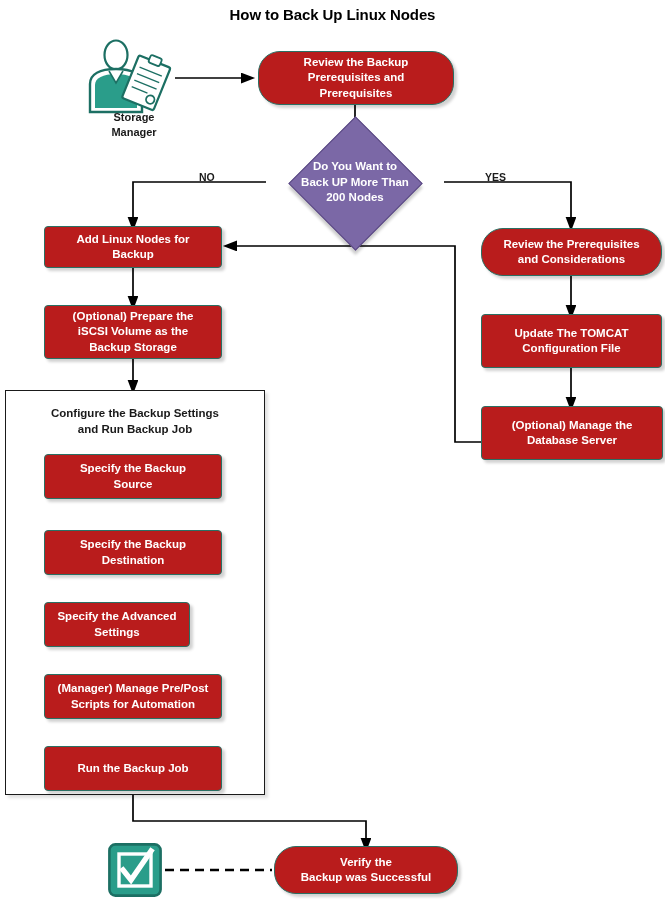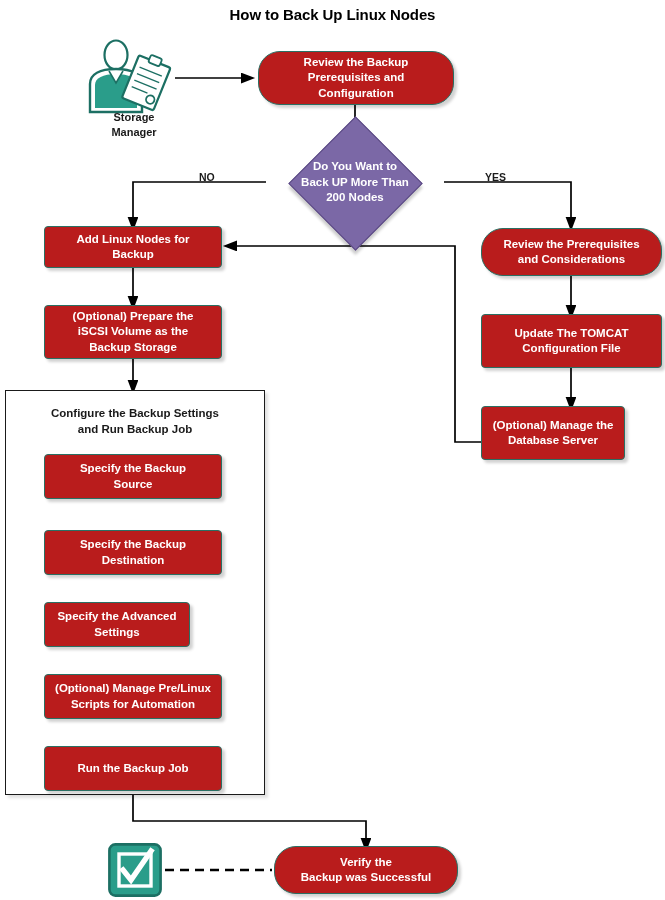--- a/index.html
+++ b/index.html
@@ -162,21 +162,21 @@
     <div class="actor-caption" style="top:72px;">
       <span>Storage</span><br>
       <span>Manager</span>
     </div>
   </div>
 
   <div class="node round" style="left:258px; top:51px; width:196px; height:54px;">
     <div>
       <span>Review the Backup</span><br>
       <span>Prerequisites and</span><br>
-      <span>Configuration</span>
+      <span>Prerequisites</span>
     </div>
   </div>
 
   <div class="diamond-wrap" style="left:292px; top:140px; width:126px; height:85px;">
     <div class="diamond-shape" style="width:93px; height:93px; left:16px; top:-4px;"></div>
     <div class="diamond-text" style="left:-22px; width:170px;">
       <div>
         <span>Do You Want to</span><br>
         <span>Back UP More Than</span><br>
         <span>200  Nodes</span>
@@ -223,21 +223,21 @@
 
   <div class="node rect" style="left:44px; top:602px; width:146px; height:45px;">
     <div>
       <span>Specify the Advanced</span><br>
       <span>Settings</span>
     </div>
   </div>
 
   <div class="node rect" style="left:44px; top:674px; width:178px; height:45px;">
     <div>
-      <span>(Optional) Manage Pre/Linux</span><br>
+      <span>(Manager) Manage Pre/Post</span><br>
       <span>Scripts for Automation</span>
     </div>
   </div>
 
   <div class="node rect" style="left:44px; top:746px; width:178px; height:45px;">
     <div>
       <span>Run the Backup Job</span>
     </div>
   </div>
 
@@ -248,21 +248,21 @@
     </div>
   </div>
 
   <div class="node rect" style="left:481px; top:314px; width:181px; height:54px;">
     <div>
       <span>Update The TOMCAT</span><br>
       <span>Configuration File</span>
     </div>
   </div>
 
-  <div class="node rect" style="left:481px; top:406px; width:144px; height:54px;">
+  <div class="node rect" style="left:481px; top:406px; width:182px; height:54px;">
     <div>
       <span>(Optional) Manage the</span><br>
       <span>Database Server</span>
     </div>
   </div>
 
   <div class="verify-icon" style="left:108px; top:843px; width:54px; height:54px;">
     <svg width="54" height="54" viewBox="0 0 54 54" xmlns="http://www.w3.org/2000/svg">
       <rect x="1.4" y="1.4" width="51.2" height="51.2" rx="6" ry="6" fill="#2a9d8a" stroke="#1c6f63" stroke-width="2.6"></rect>
       <rect x="11" y="11" width="32" height="32" fill="none" stroke="#ffffff" stroke-width="3.4"></rect>

